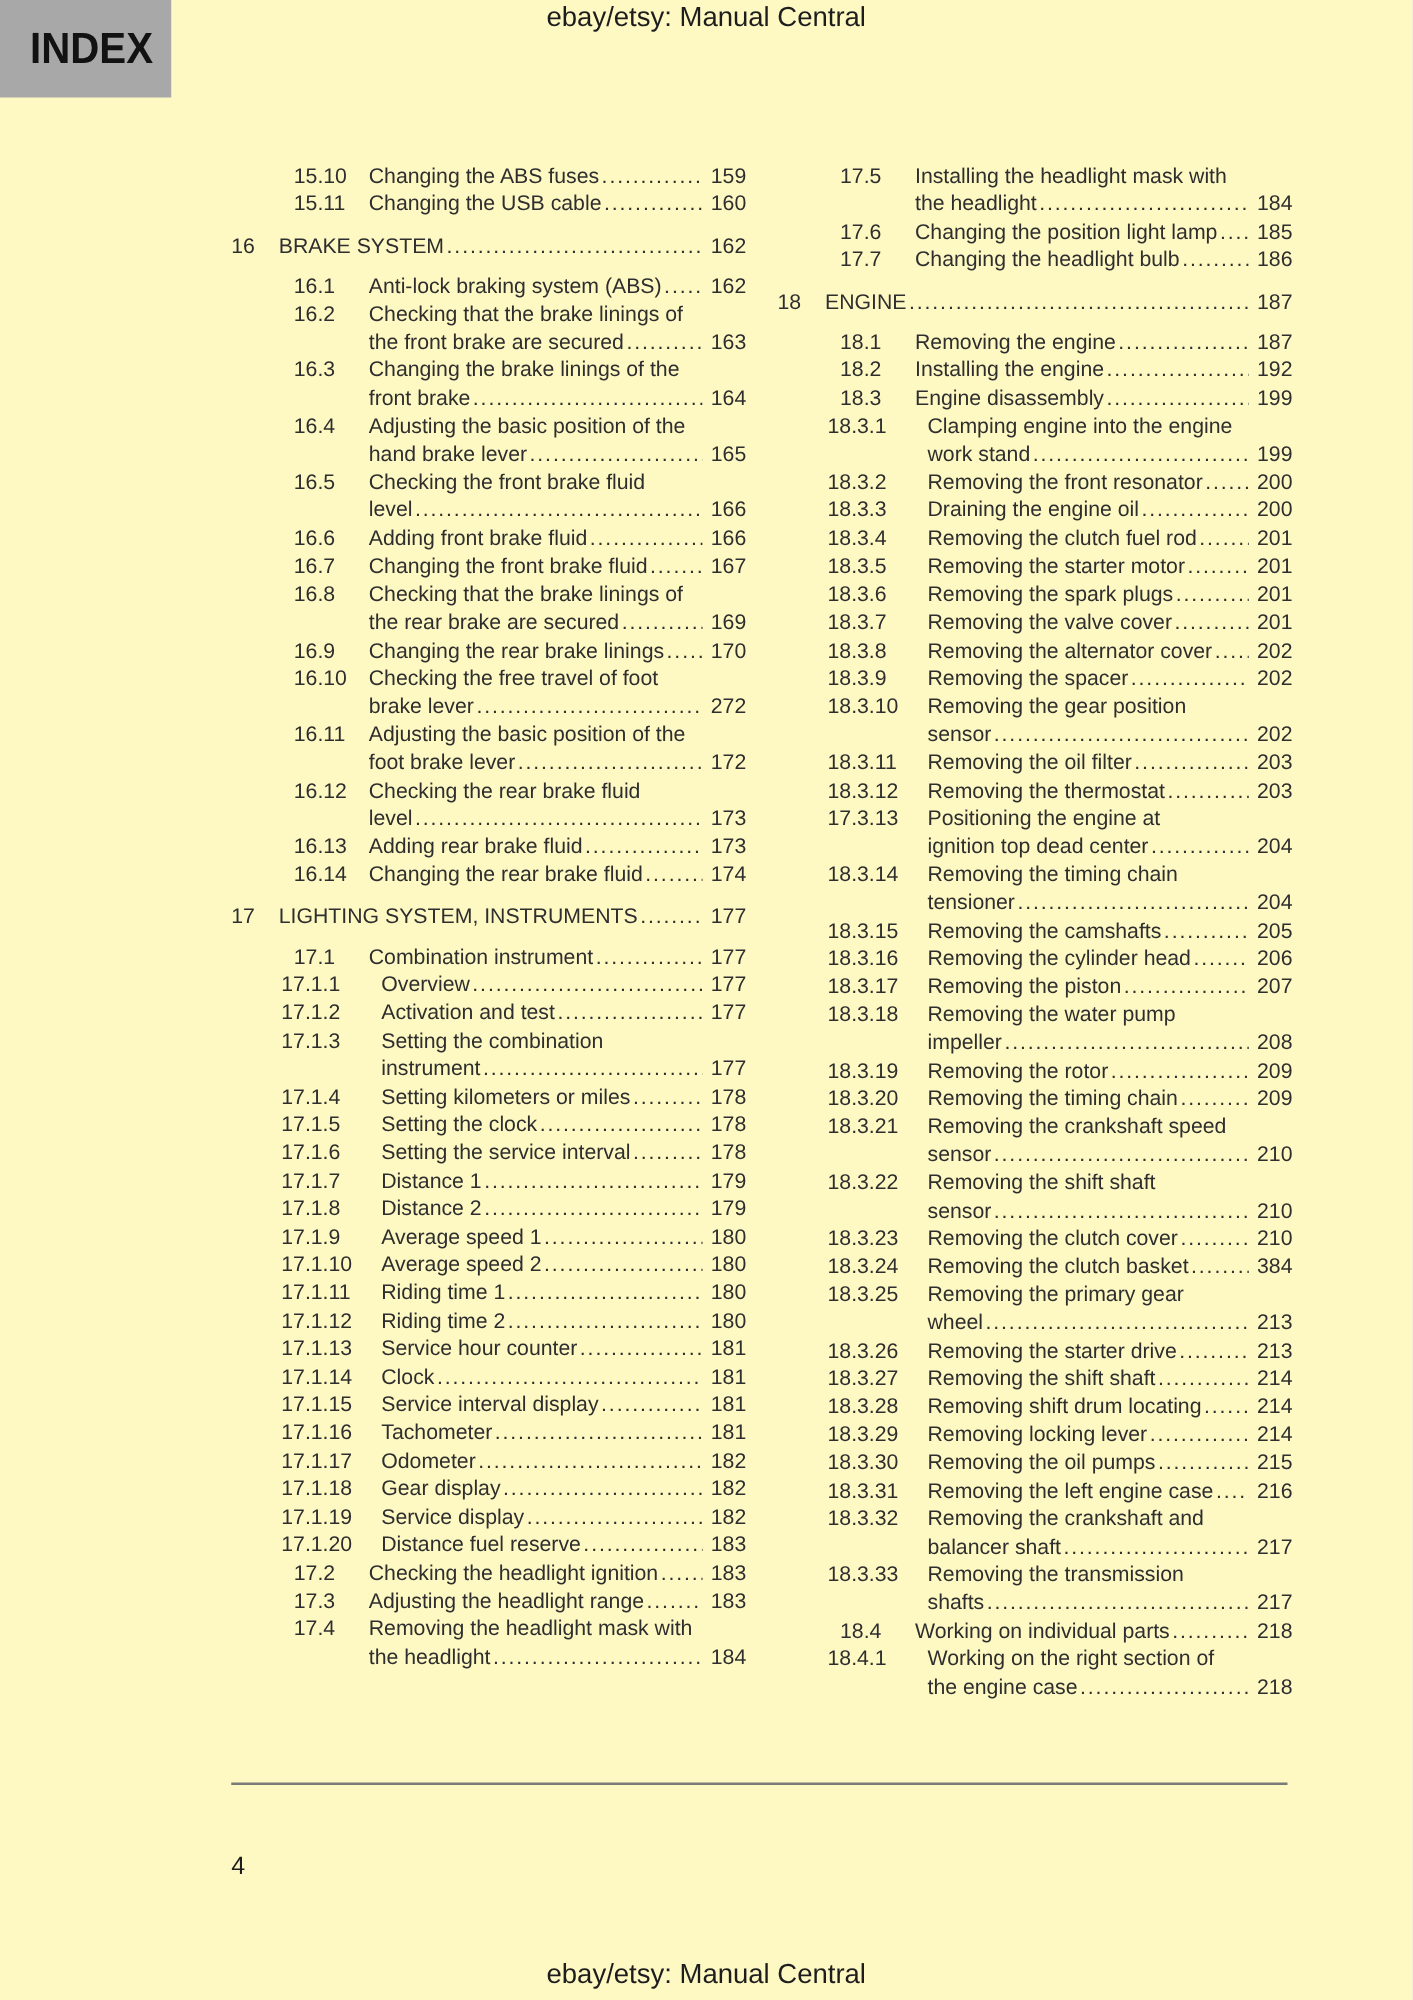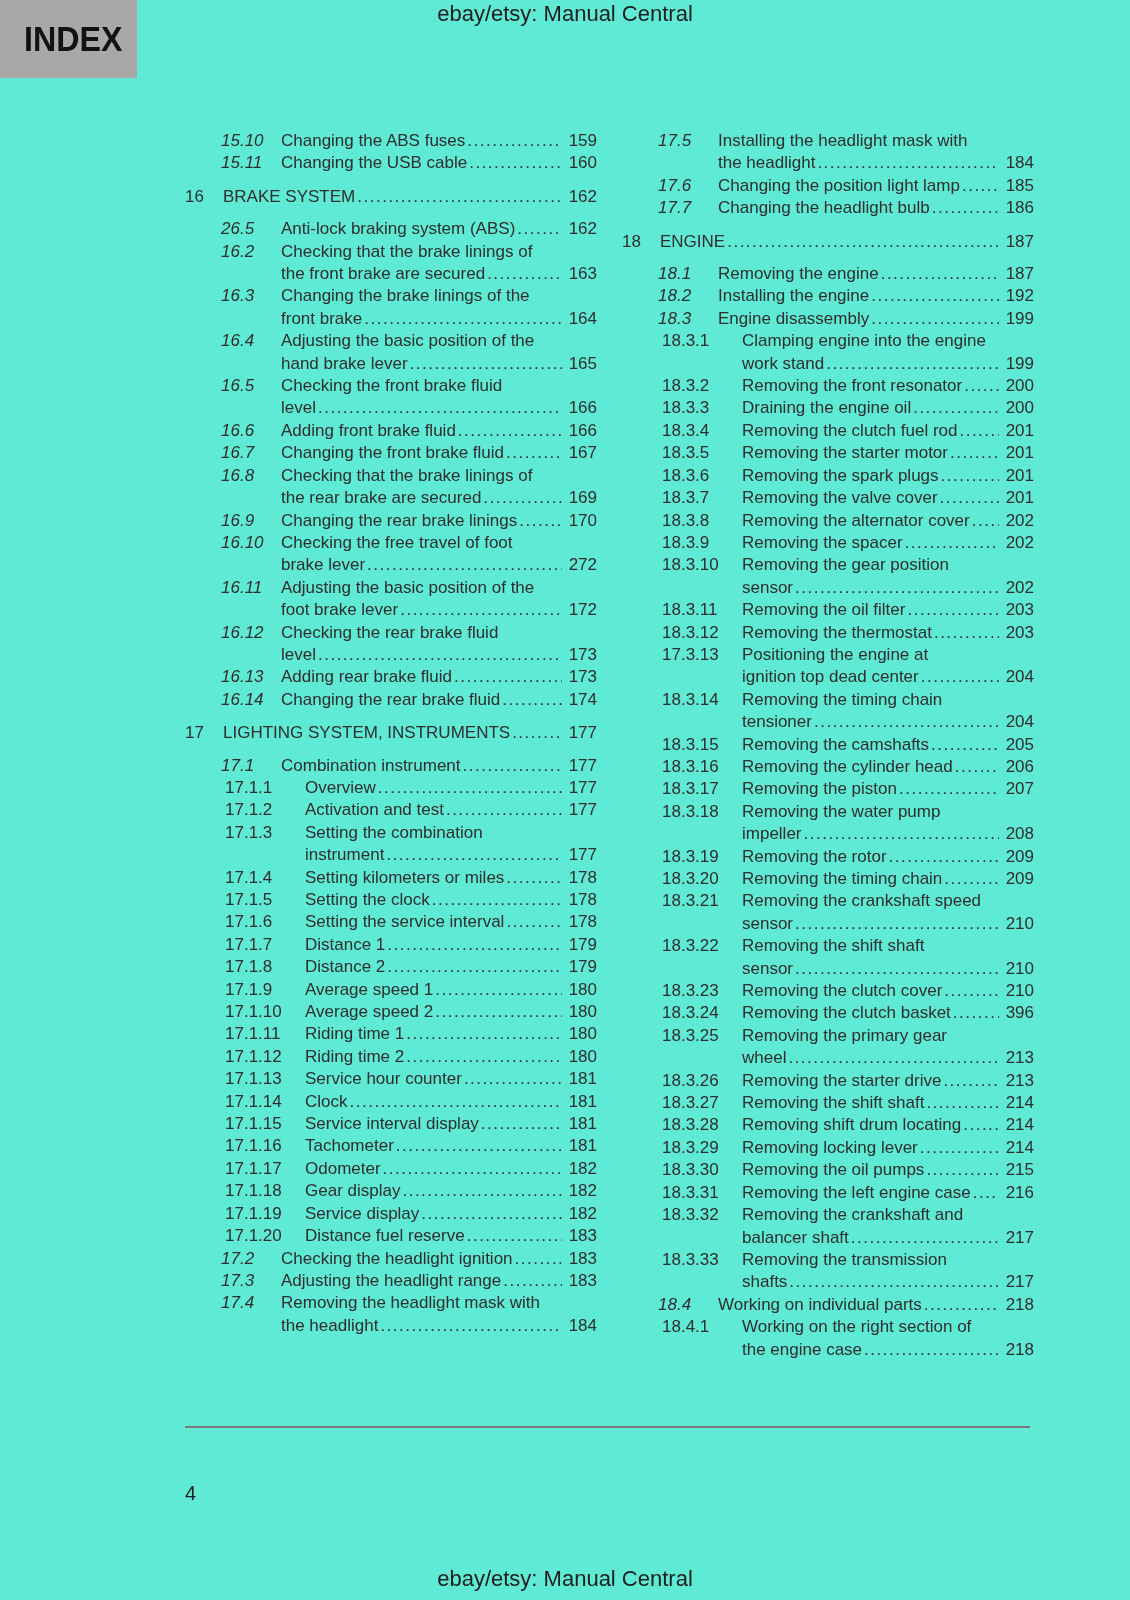--- a/index.html
+++ b/index.html
@@ -33,21 +33,21 @@
     width:849px;
     display:flex; gap:25px;
   }
   .col { width:412px; }
   .entry {
     display:flex;
     font-size:17px; line-height:22.4px;
   }
   .entry .num { flex:0 0 auto; white-space:nowrap; }
   .entry.level-1 .num { width:38px; }
-  .entry.level-2 .num { margin-left:36px; width:60px;font-style:italic; }
+  .entry.level-2 .num { margin-left:50px; width:60px; }
   .entry.level-3 .num { margin-left:40px; width:80px; }
   .entry.level-1 { margin:11px 0 10px 0; }
   .entry .body { flex:1; min-width:0; }
   .entry .line { display:flex; }
   .entry .line .t { white-space:nowrap; }
   .dots {
     flex:1 1 auto; overflow:hidden; white-space:nowrap;
     margin:0 3px 0 2px;
     letter-spacing:1.5px;
   }
@@ -61,21 +61,21 @@
     font-size:20px; color:#1d1d1d;
   }
   .footer-title {
     position:absolute; top:1566px; left:0; width:100%;
     text-align:center; font-size:22px; color:#1d1d1d;
   }
 </style>
 </head>
 <body>
 
-<div class="page" style="background: #5eead4; color: rgb(46, 46, 46);">
+<div class="page" style="background: #fef9c3; color: rgb(46, 46, 46);">
   <div class="index-tab" style="background: rgb(168, 168, 168);">
     <span class="tab-text" style="color: rgb(18, 18, 18);">INDEX</span>
   </div>
   <div class="header-title">ebay/etsy: Manual Central</div>
 
   <div class="columns">
     <div class="col" id="col-0">
         <div class="entry level-2">
           <span class="num">15.10</span>
           <span class="body">
@@ -100,21 +100,21 @@
           <span class="num">16</span>
           <span class="body">
             <span class="line">
               <span class="t">BRAKE SYSTEM</span>
               <span class="dots">..........................................................................................</span>
               <span class="pg">162</span>
             </span>
           </span>
         </div>
         <div class="entry level-2">
-          <span class="num">26.5</span>
+          <span class="num">16.1</span>
           <span class="body">
             <span class="line">
               <span class="t">Anti-lock braking system (ABS)</span>
               <span class="dots">..........................................................................................</span>
               <span class="pg">162</span>
             </span>
           </span>
         </div>
         <div class="entry level-2">
           <span class="num">16.2</span>
@@ -851,21 +851,21 @@
               <span class="pg">210</span>
             </span>
           </span>
         </div>
         <div class="entry level-3">
           <span class="num">18.3.24</span>
           <span class="body">
             <span class="line">
               <span class="t">Removing the clutch basket</span>
               <span class="dots">..........................................................................................</span>
-              <span class="pg">396</span>
+              <span class="pg">384</span>
             </span>
           </span>
         </div>
         <div class="entry level-3">
           <span class="num">18.3.25</span>
           <span class="body">
             <span class="line">
               <span class="t">Removing the primary gear</span>
             </span>
             <span class="line">

